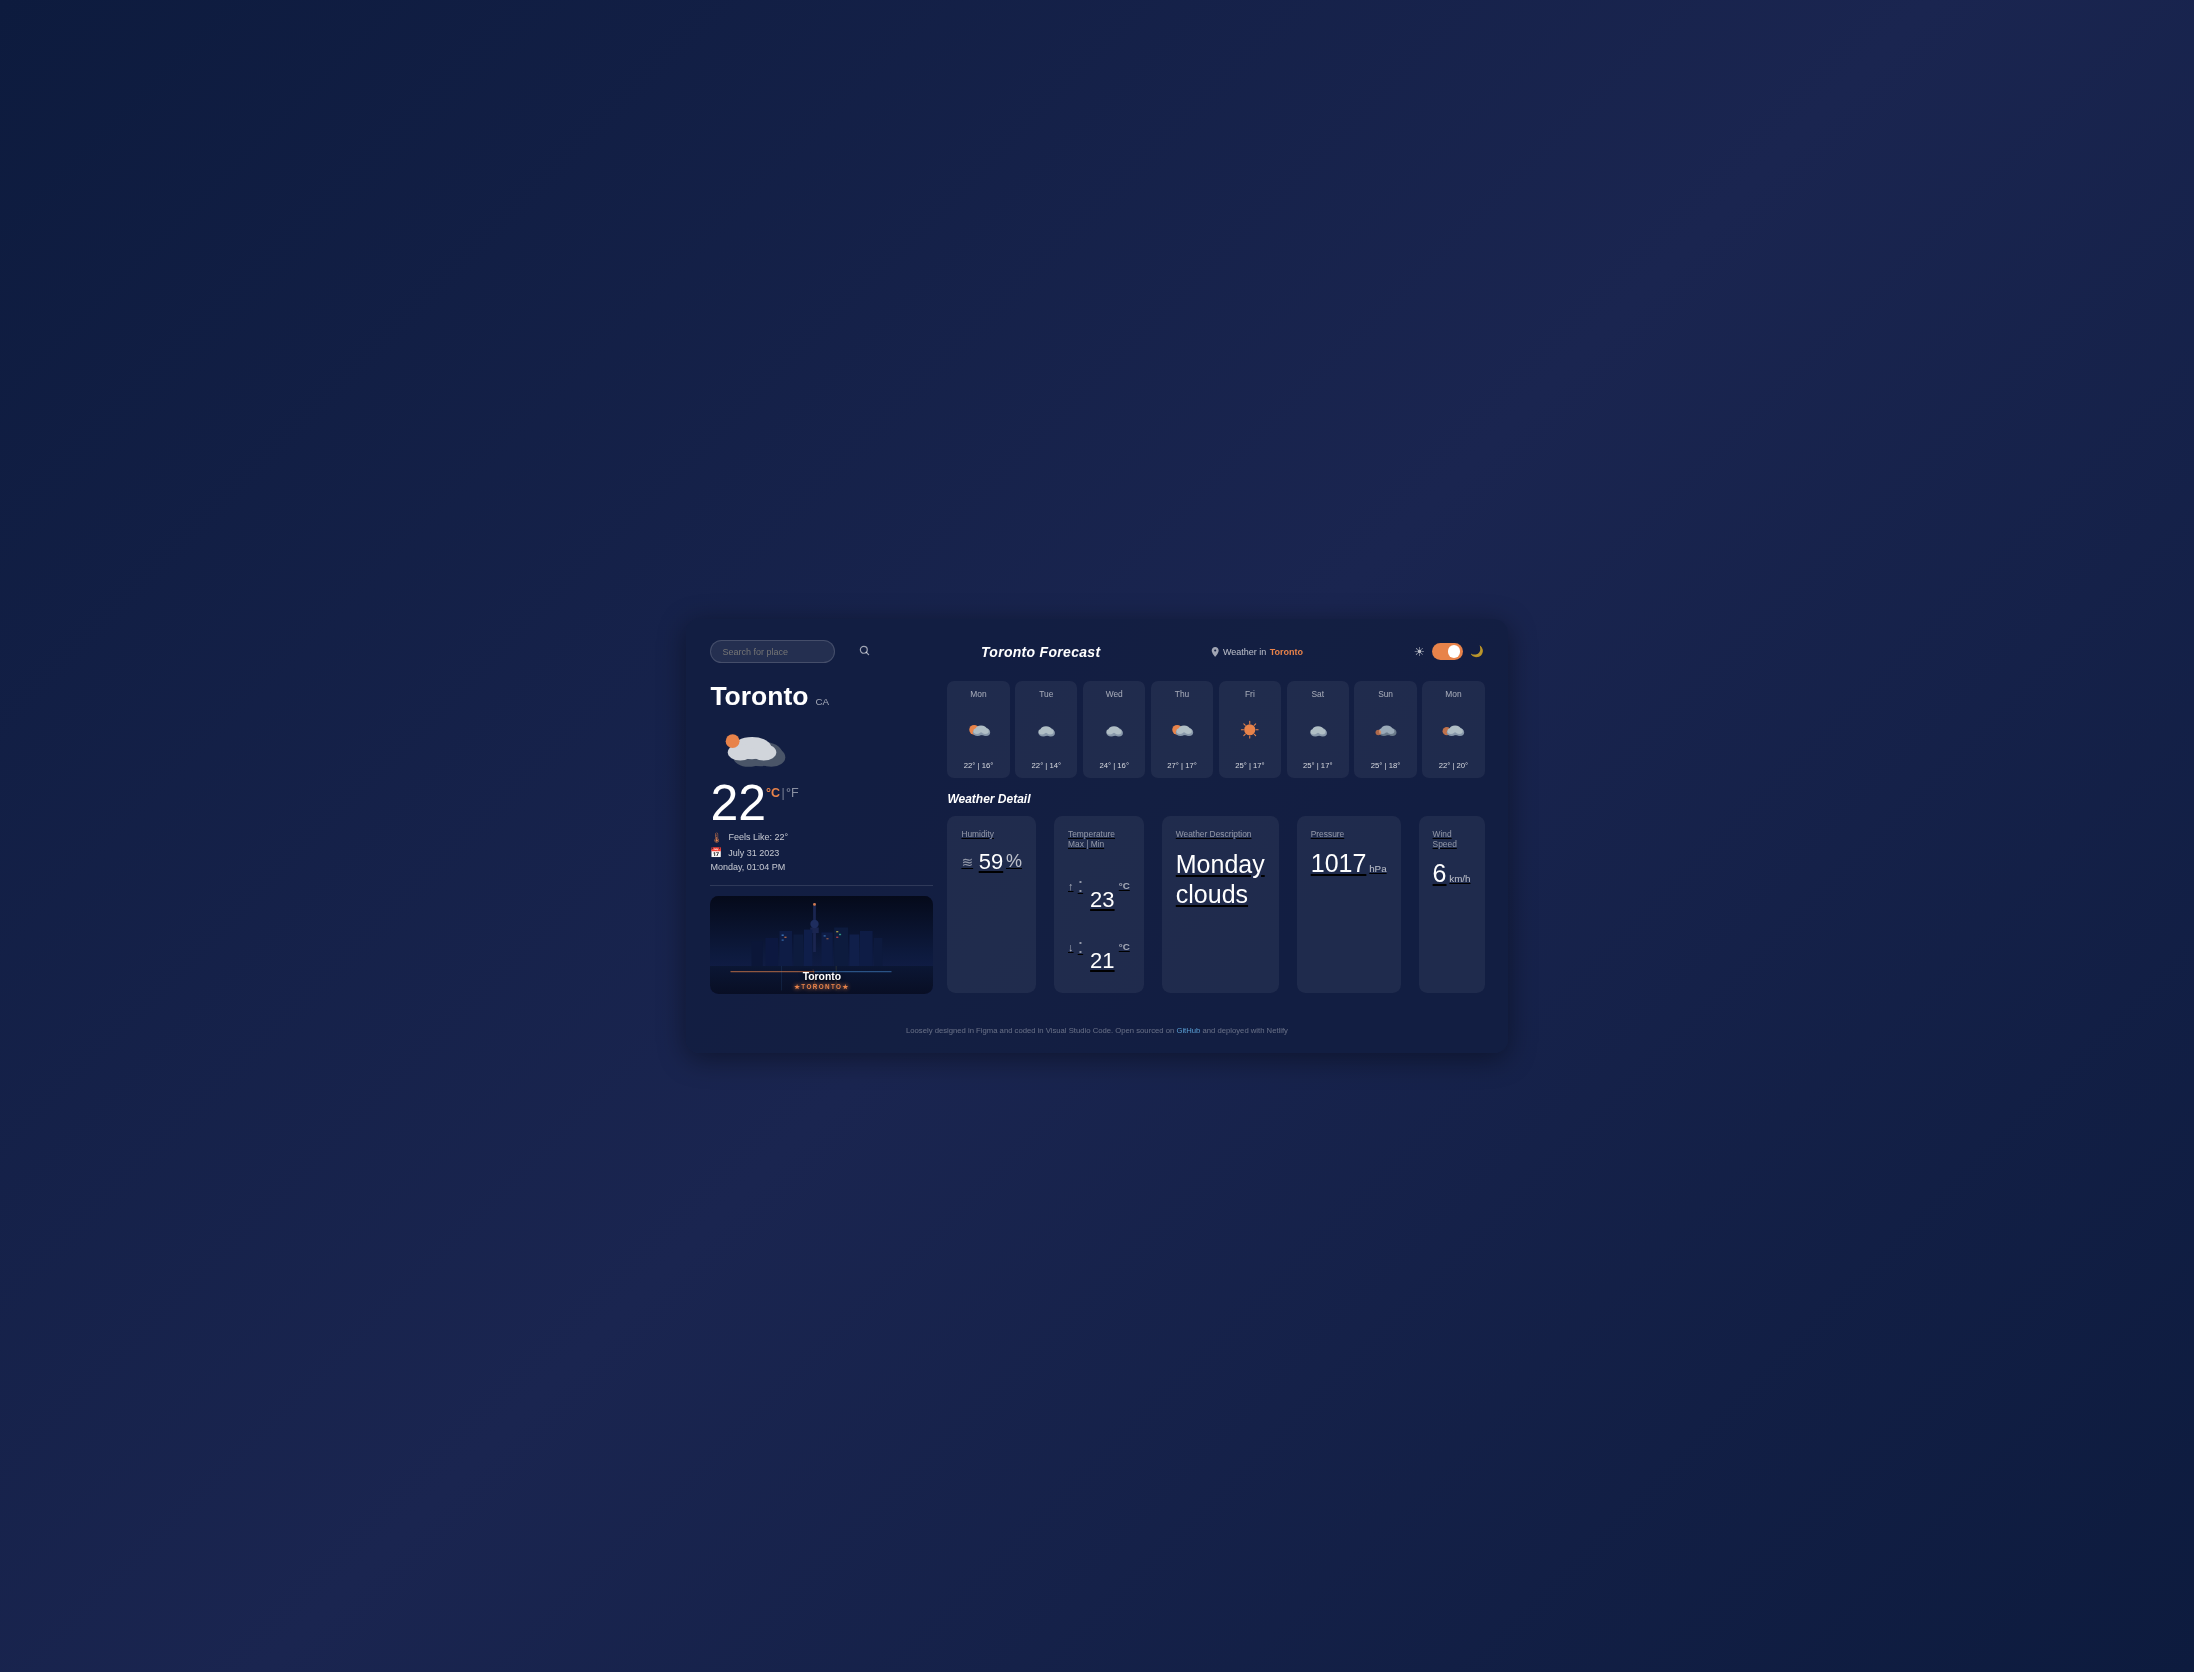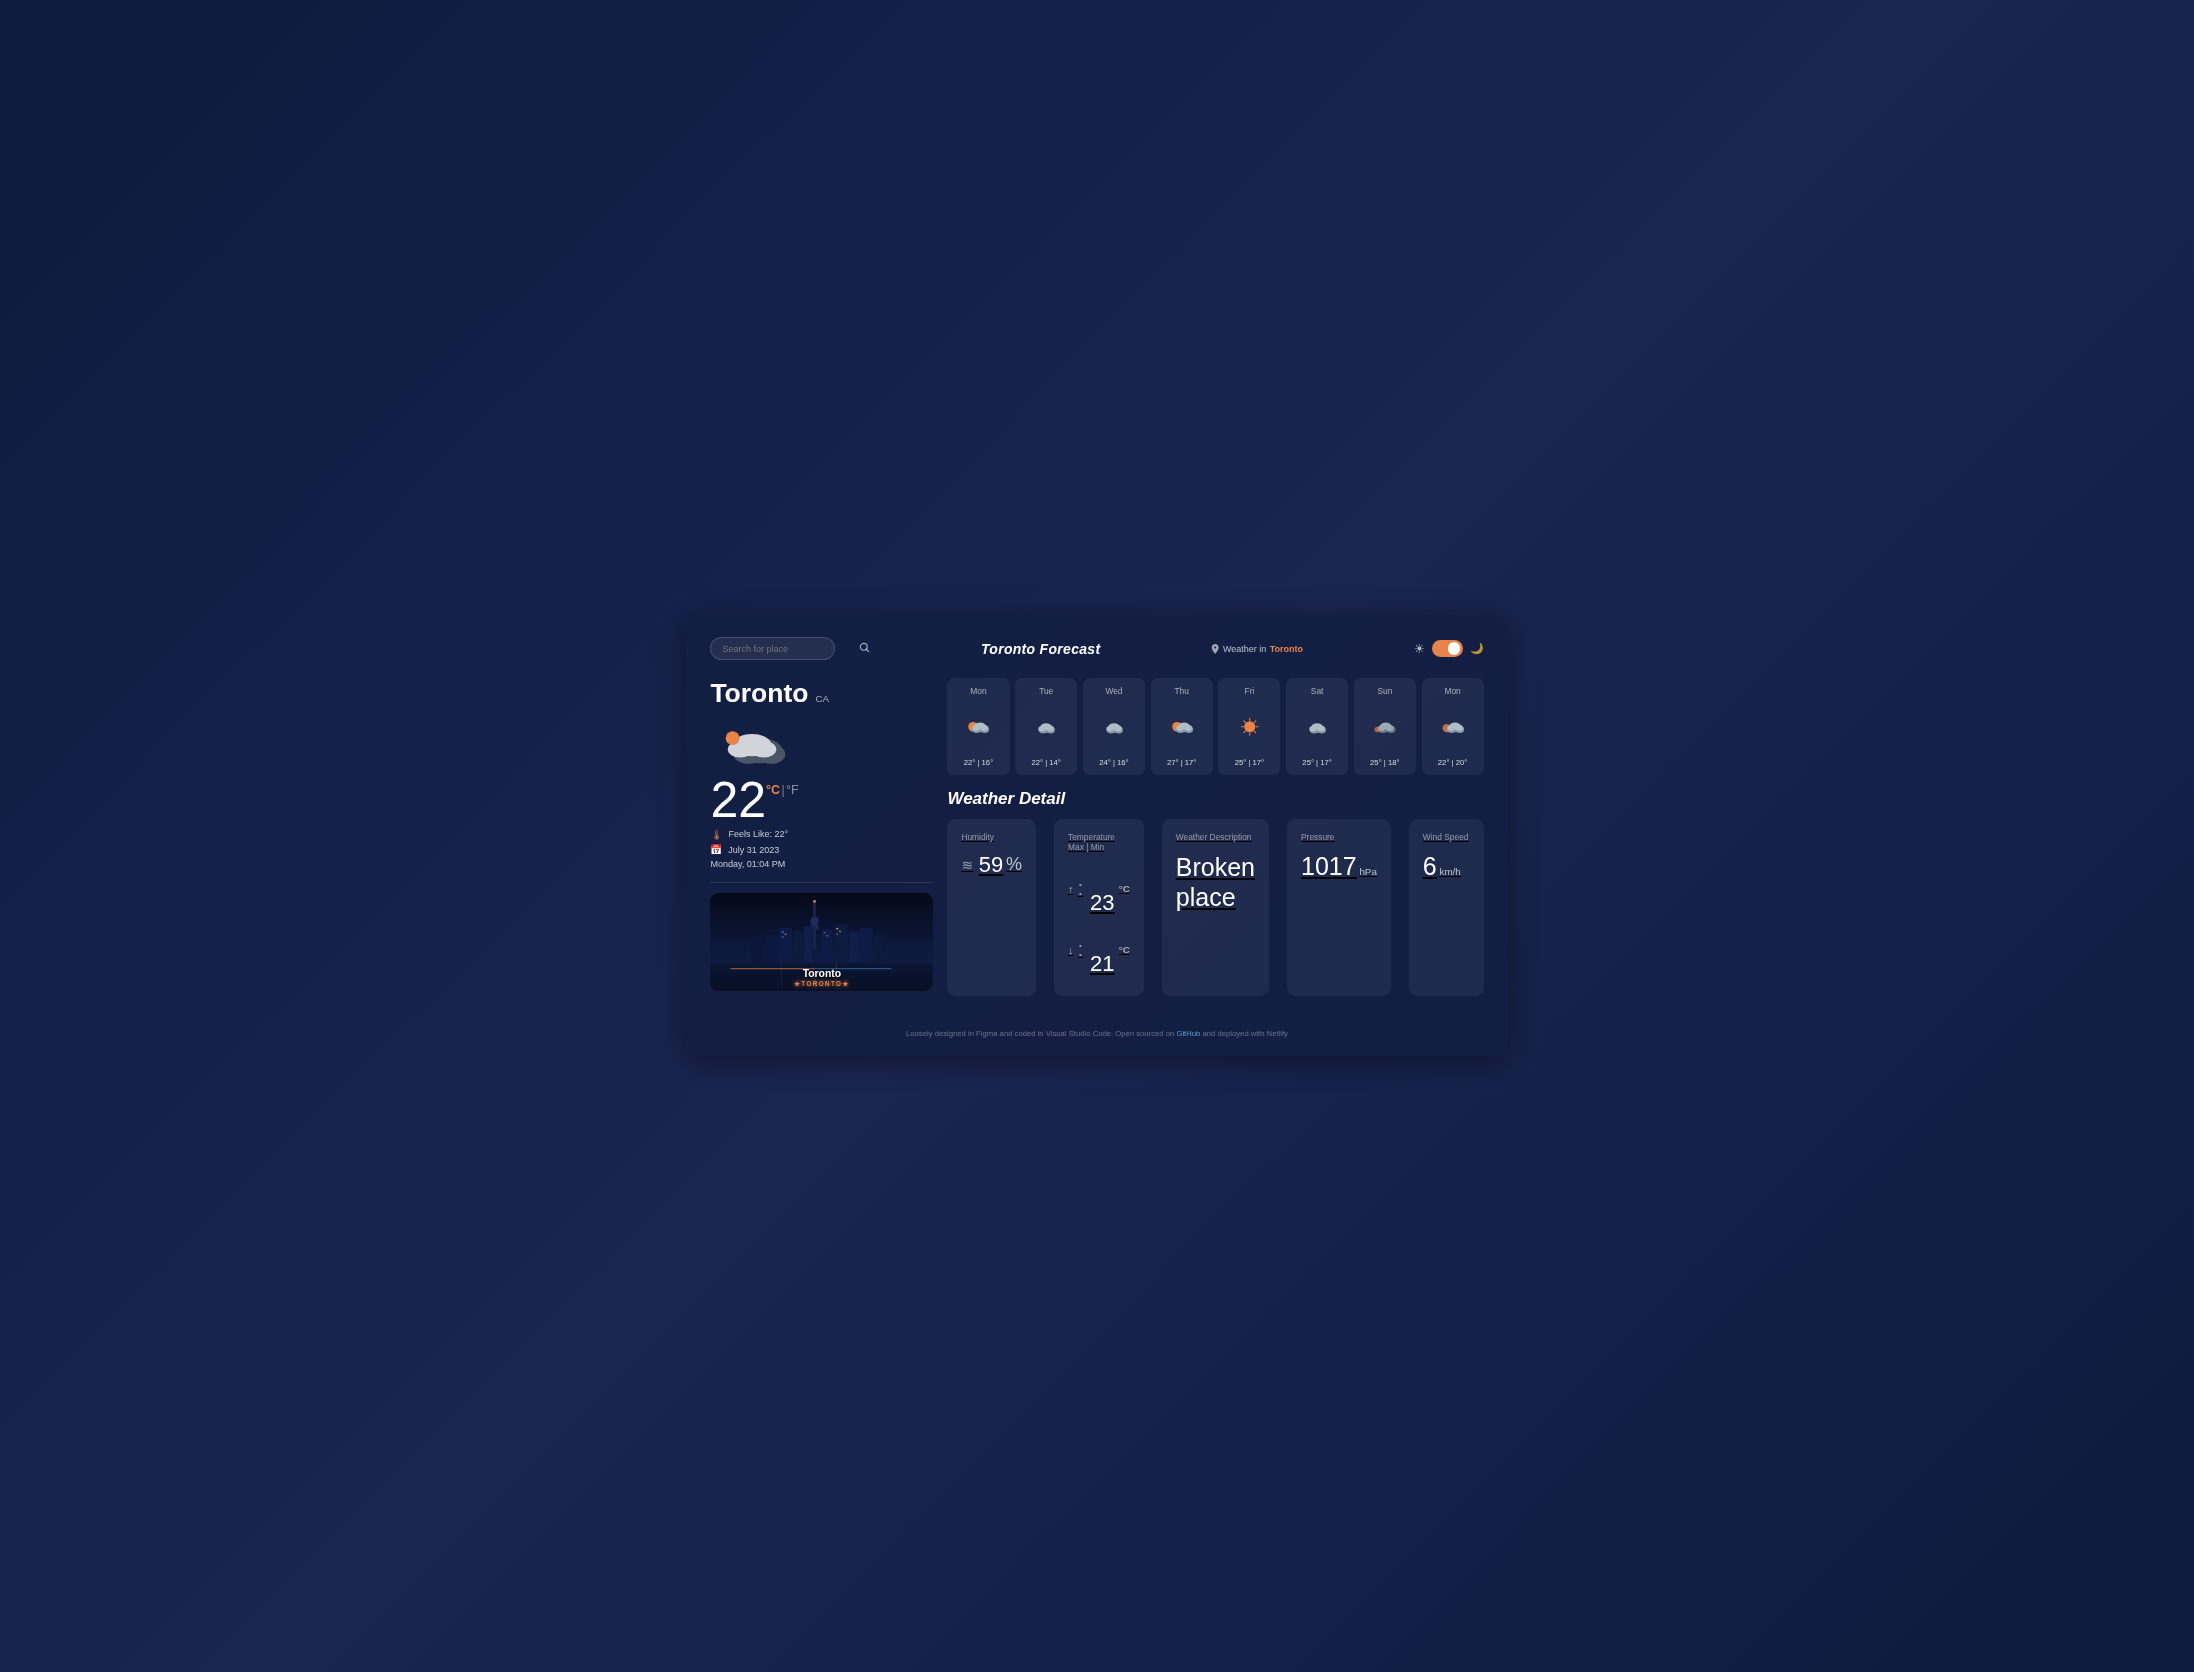--- a/index.html
+++ b/index.html
@@ -215,21 +215,21 @@
       justify-content: center;
     }
     .forecast-temps {
       font-size: 7.7px;
       color: rgba(255,255,255,0.8);
       white-space: nowrap;
     }
 
     
     .detail-title {
-      font-size: 17px;
+      font-size: 12px;
       font-weight: 600;
       font-style: italic;
       color: #fff;
       margin-bottom: 10.4px;
     }
     .detail-grid {
       display: grid;
       grid-template-columns: 1fr 1fr 1fr 1fr 1fr;
       grid-template-rows: auto auto;
       gap: 18px;
@@ -630,21 +630,21 @@
               <span class="arrow-down">↓</span>
               <span class="colon-sep">:</span>
               <span class="temp-val">21</span>
               <span class="temp-unit-small">°C</span>
             </div>
           </div>
 
 
           <div class="detail-card">
             <div class="detail-card-label">Weather Description</div>
-            <div class="weather-desc-text">Broken place</div>
+            <div class="weather-desc-text">Monday clouds</div>
           </div>
 
           <div class="detail-card">
             <div class="detail-card-label">Pressure</div>
             <div style="display:flex;align-items:baseline;gap:2.8px;">
               <span class="pressure-value">1017</span>
               <span class="detail-card-unit" style="font-size:9.8px;">hPa</span>
             </div>
           </div>
 

